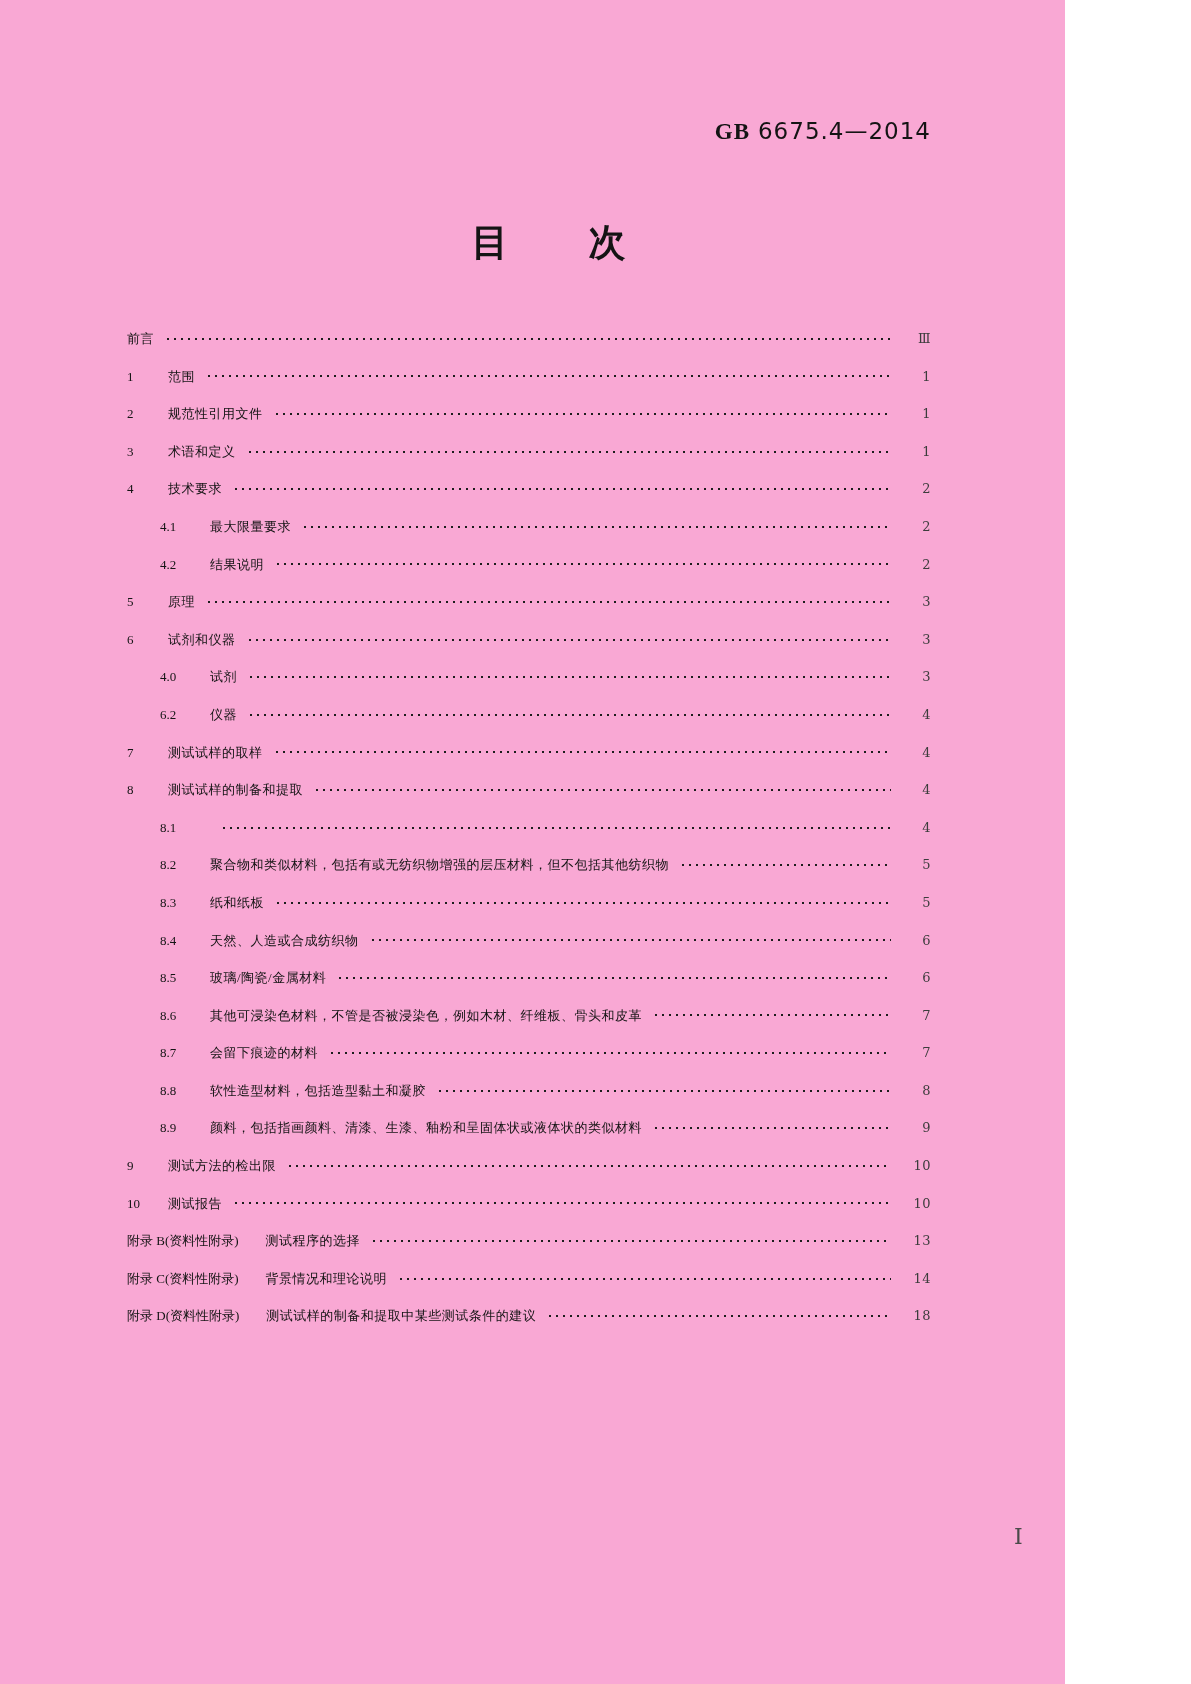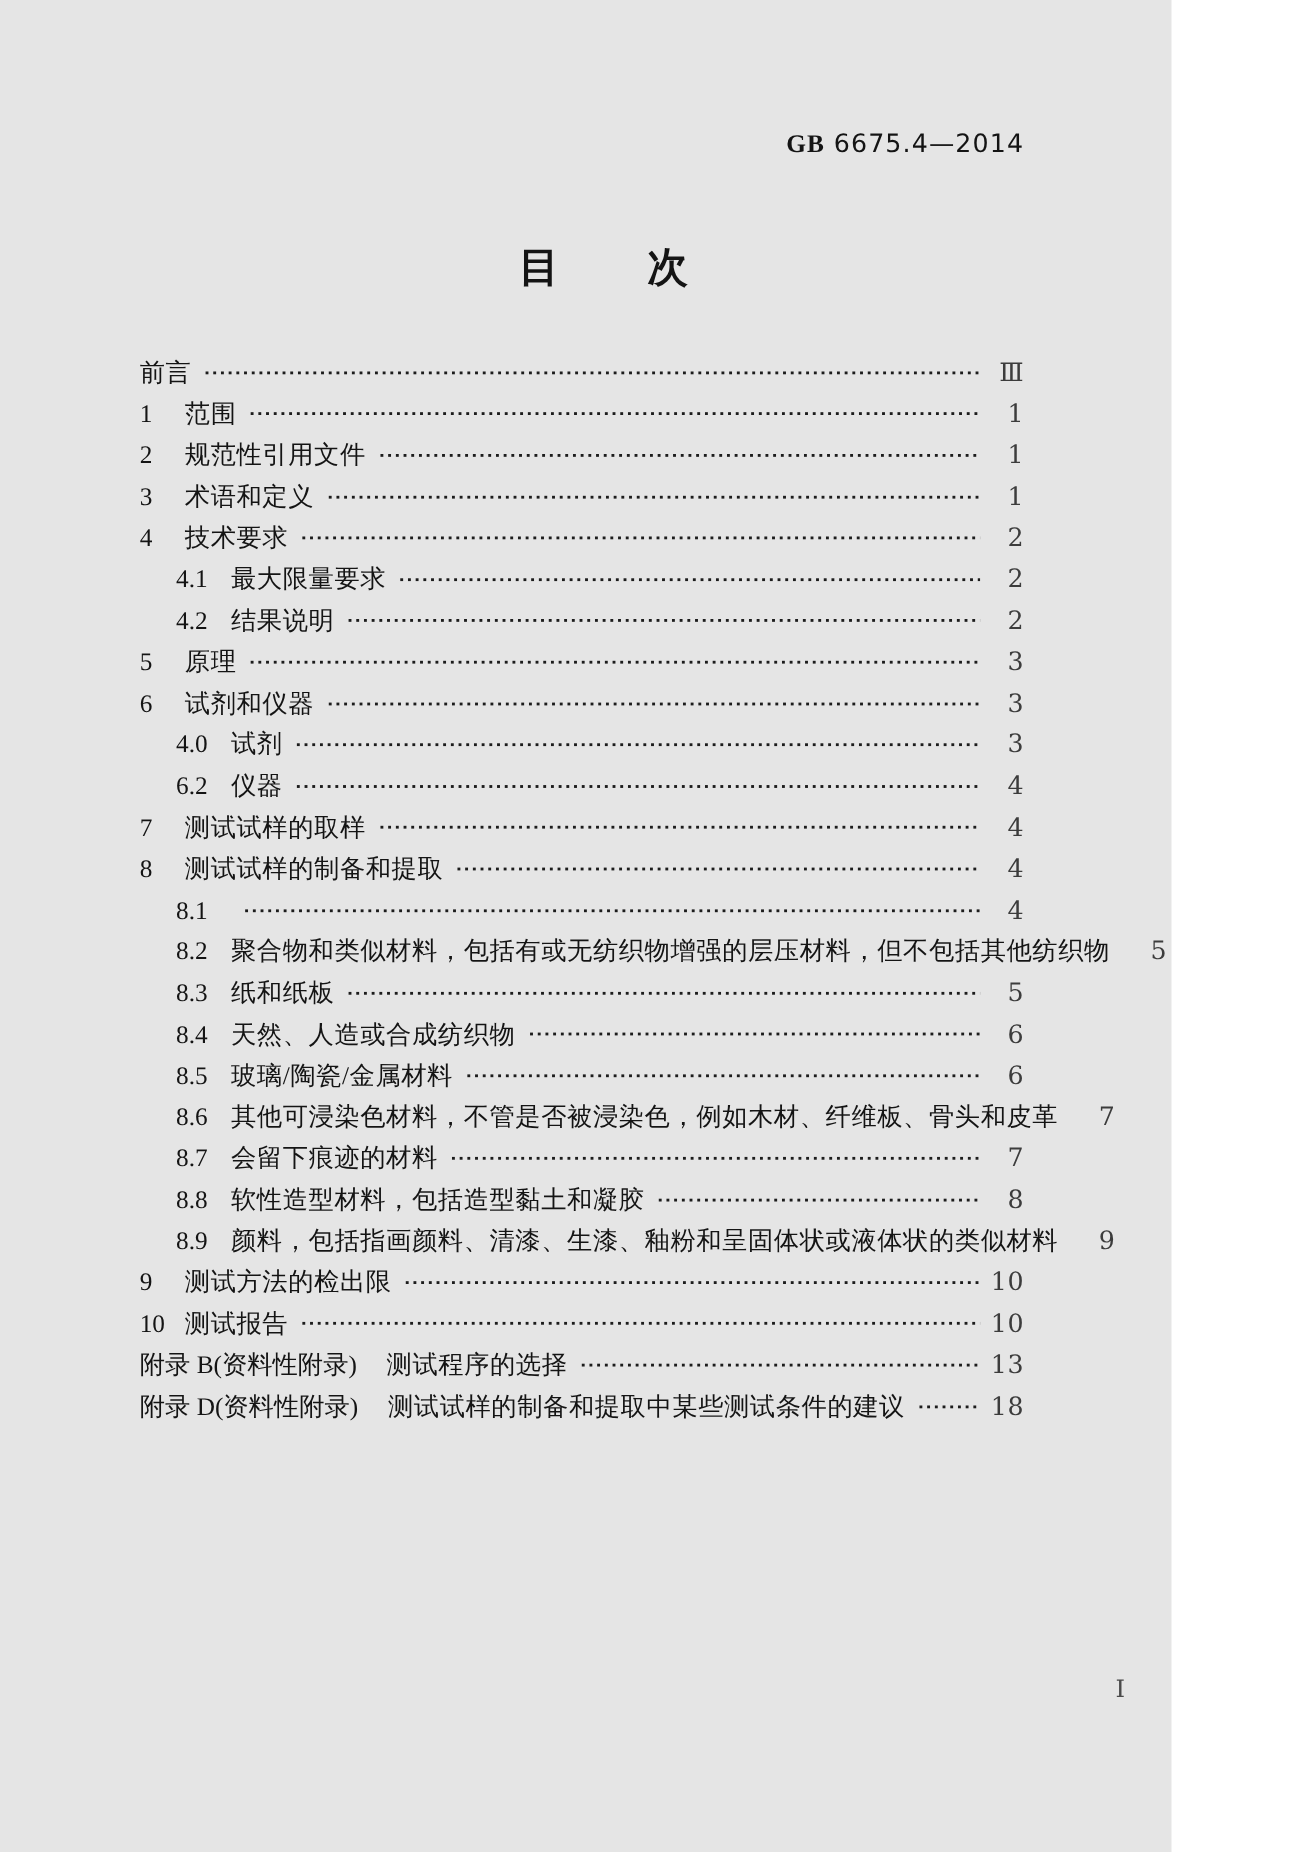--- a/index.html
+++ b/index.html
@@ -4,21 +4,21 @@
 <style>
   html, body {
     margin: 0;
     padding: 0;
     background: #ffffff;
   }
   .page {
     position: relative;
     width: 1065px;
     height: 1684px;
-    background: #e5e5e5;
+    background: #f9a8d4;
     overflow: hidden;
     font-family: "Liberation Serif", serif;
     color: #141414;
   }
   .std-code {
     position: absolute;
     top: 118px;
     right: 134px;
     font-size: 23px;
     letter-spacing: 1px;
@@ -49,23 +49,24 @@
   .toc {
     position: absolute;
     top: 320px;
     left: 127px;
     right: 134px;
   }
   .toc-row {
     display: flex;
     align-items: baseline;
     height: 37.6px;
-    font-size: 23px;
+    font-size: 13px;
     line-height: 37.6px;
     white-space: nowrap;
+    justify-content: flex-end;
   }
   .toc-row.lvl1 { padding-left: 33px; }
   .toc-num {
     display: inline-block;
     min-width: 41px;
     font-family: "Liberation Serif", serif;
   }
   .toc-row.lvl1 .toc-num { min-width: 50px; }
   .toc-prefix { margin-right: 27px; }
   .toc-label { letter-spacing: 0.5px; }
@@ -275,20 +276,27 @@
   </div>
       <div class="toc-row lvl0">
 
     <span class="toc-prefix">附录 B(资料性附录)</span>
     <span class="toc-label">测试程序的选择</span>
     <span class="dots"></span>
     <span class="toc-page">13</span>
   </div>
       <div class="toc-row lvl0">
 
+    <span class="toc-prefix">附录 C(资料性附录)</span>
+    <span class="toc-label">背景情况和理论说明</span>
+    <span class="dots"></span>
+    <span class="toc-page">14</span>
+  </div>
+      <div class="toc-row lvl0">
+
     <span class="toc-prefix">附录 D(资料性附录)</span>
     <span class="toc-label">测试试样的制备和提取中某些测试条件的建议</span>
     <span class="dots"></span>
     <span class="toc-page">18</span>
   </div>
     </div>
 
   <div class="footer-pagenum">I</div>
 
 </div>

